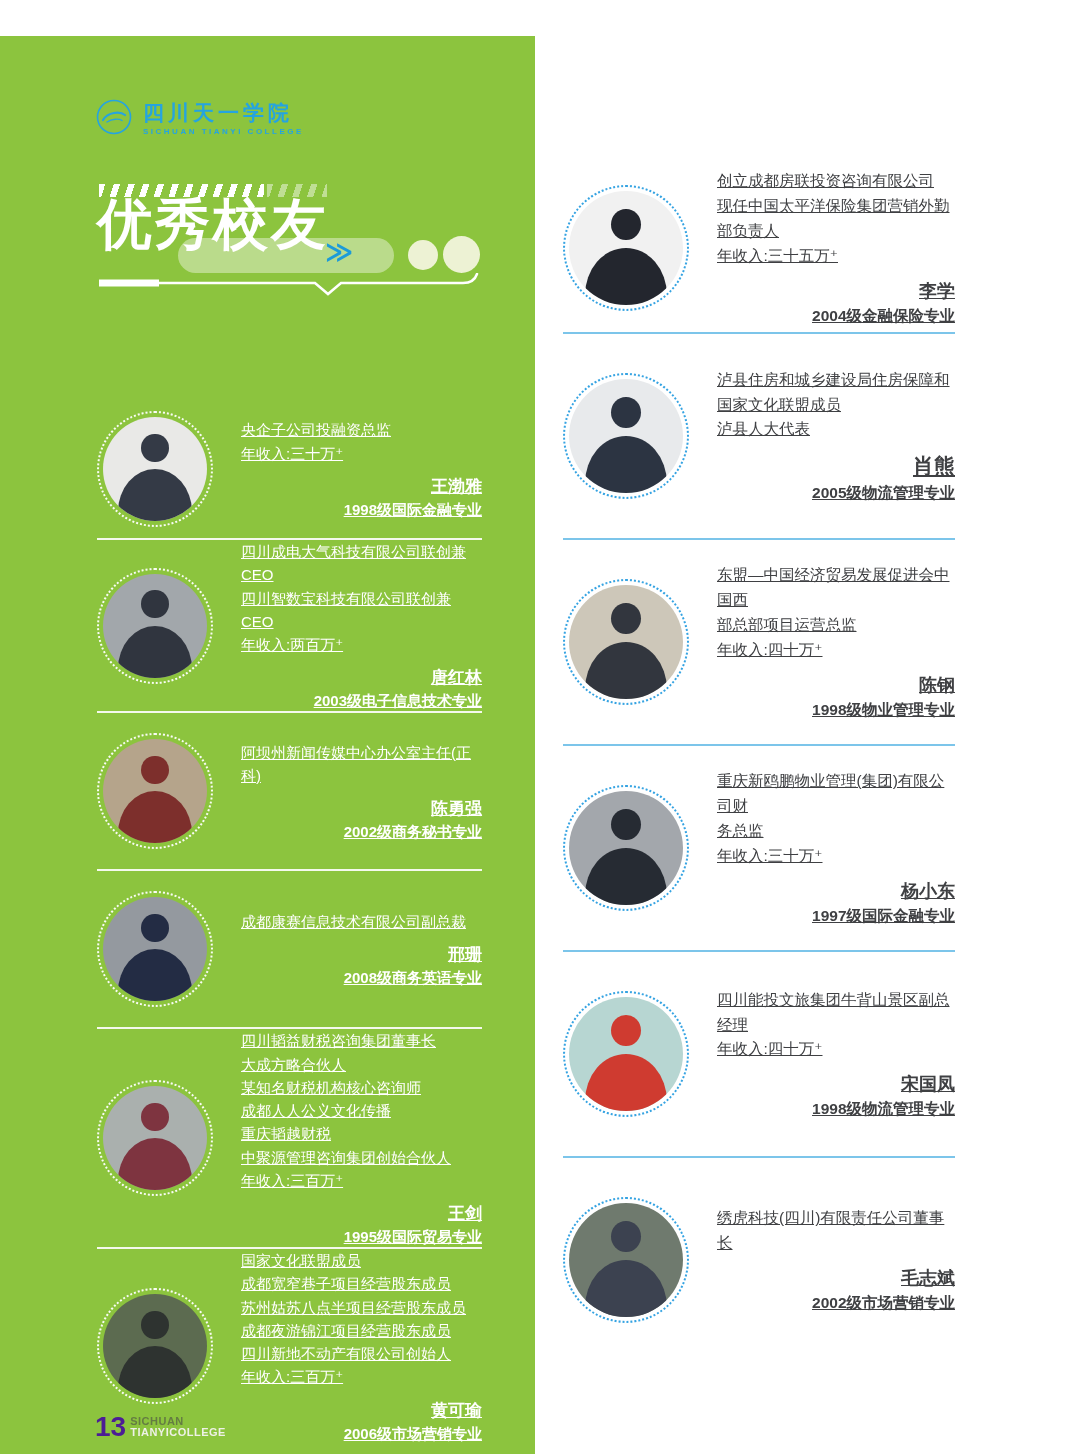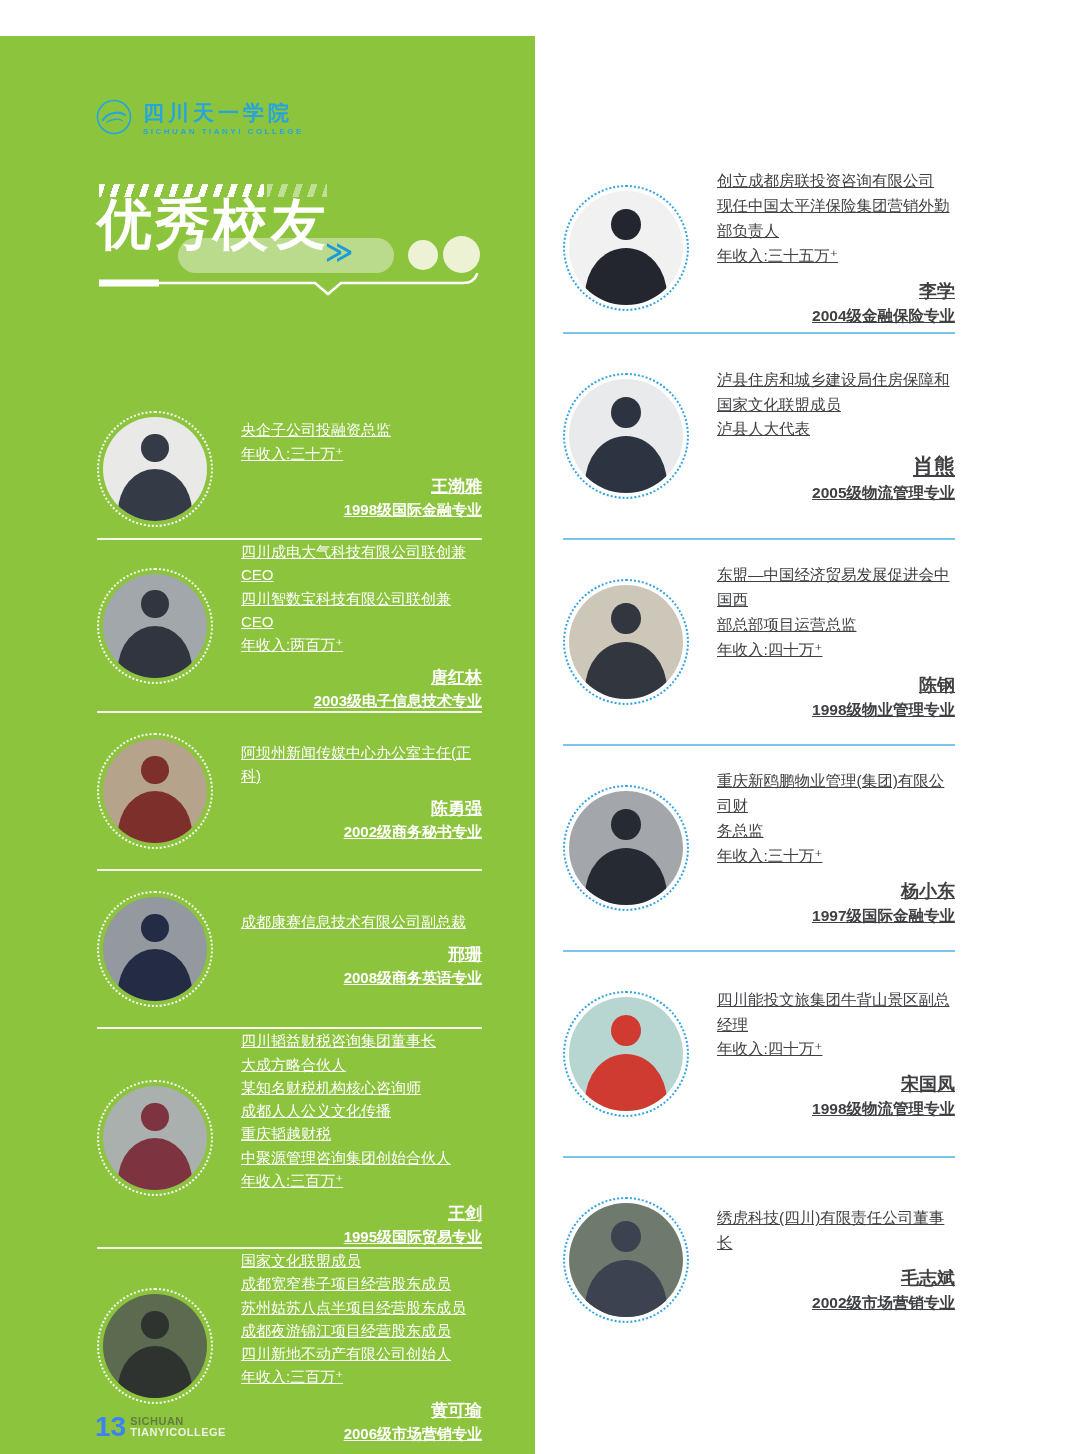--- a/index.html
+++ b/index.html
@@ -47,21 +47,21 @@
   .photo-inner .torso{position:absolute;left:14%;top:50%;width:72%;height:52%;
         border-radius:50% 50% 0 0/80% 80% 0 0;background:currentColor;}
   .sep{border:none;margin:0;}
   .sep-left{border-top:2px solid rgba(255,255,255,.9);}
   .sep-right{border-top:2px solid #7cc5ea;}
   
   .hA{min-height:138px;} .hB{min-height:156px;} .hC{min-height:205px;} .hD{min-height:182px;}
   .rA{min-height:168px;} .rB{min-height:204px;}
   
   .footer{position:absolute;left:95px;top:1378px;display:flex;align-items:flex-start;gap:4px;}
-  .page-num{font-size:28px;font-weight:800;color:#3b82f6;line-height:.9;}
+  .page-num{font-size:28px;font-weight:800;color:#4c1d95;line-height:.9;}
   .footer-lines{display:flex;flex-direction:column;line-height:1.0;margin-top:2px;}
   .footer-lines .l1{font-size:11px;font-weight:bold;color:#647c42;letter-spacing:.5px;}
   .footer-lines .l2{font-size:11px;font-weight:bold;color:#eef1e6;letter-spacing:.5px;}
 </style>
 </head>
 <body>
 
 <div class="page">
 
   <div class="left-panel"></div>

